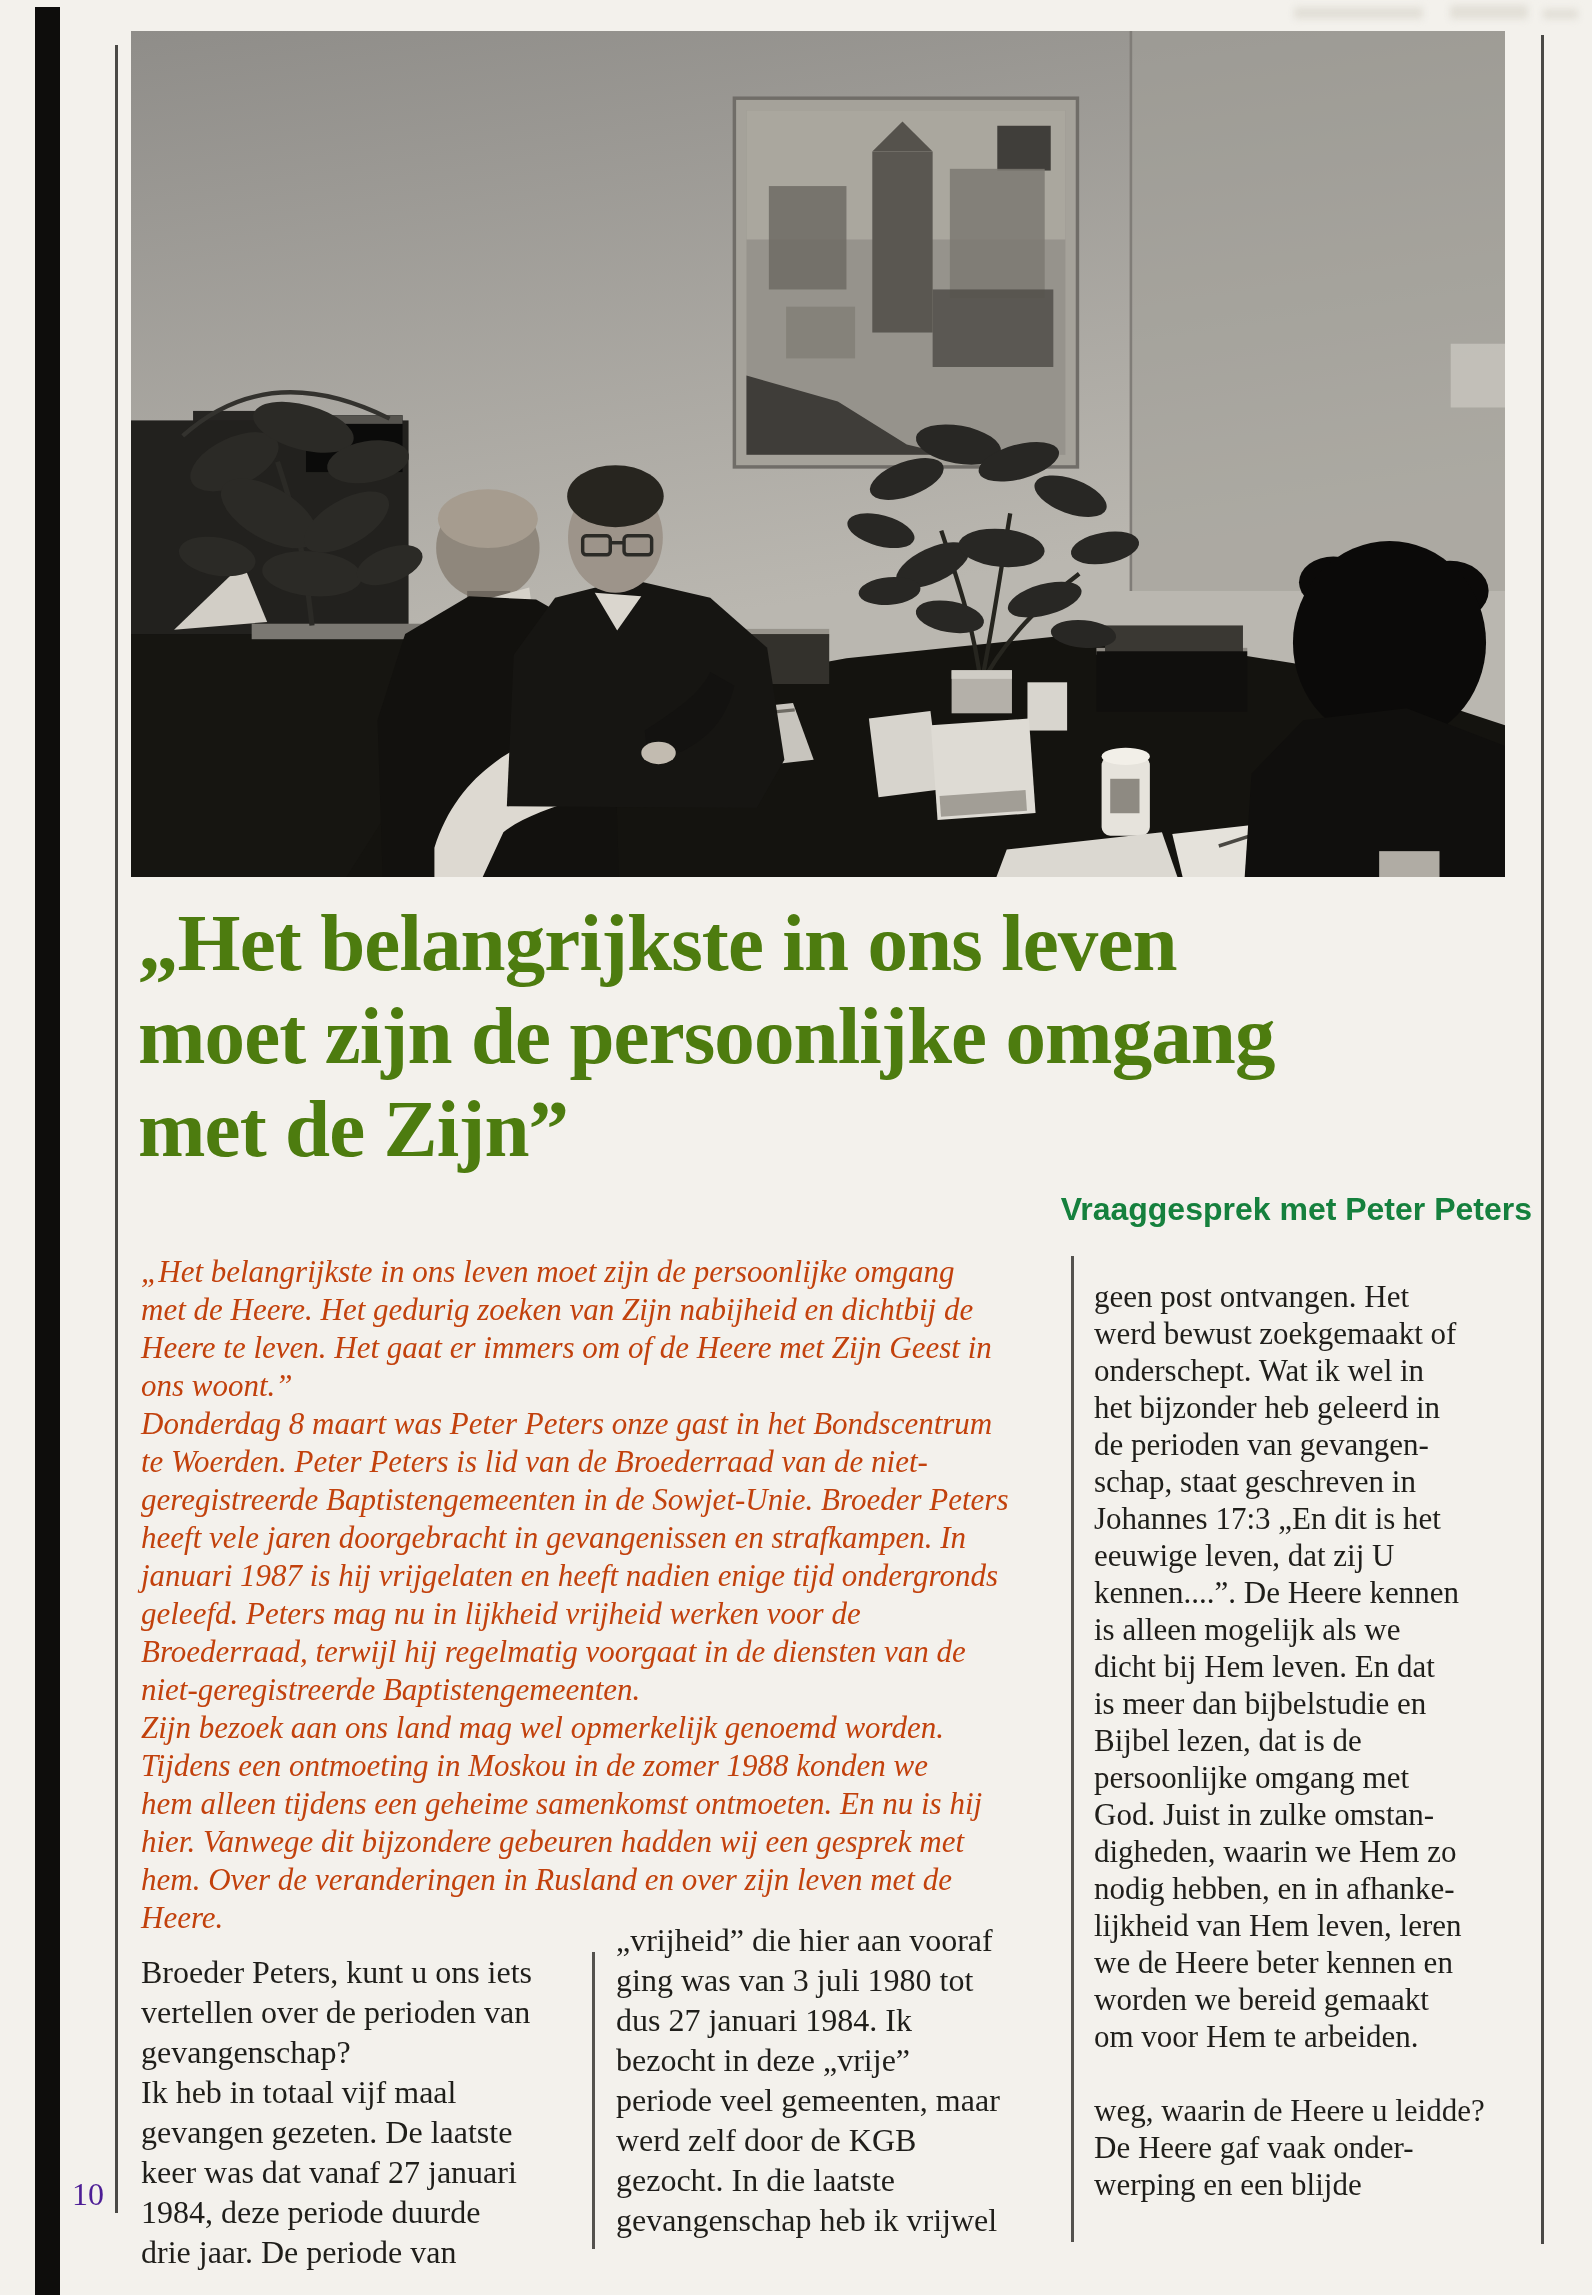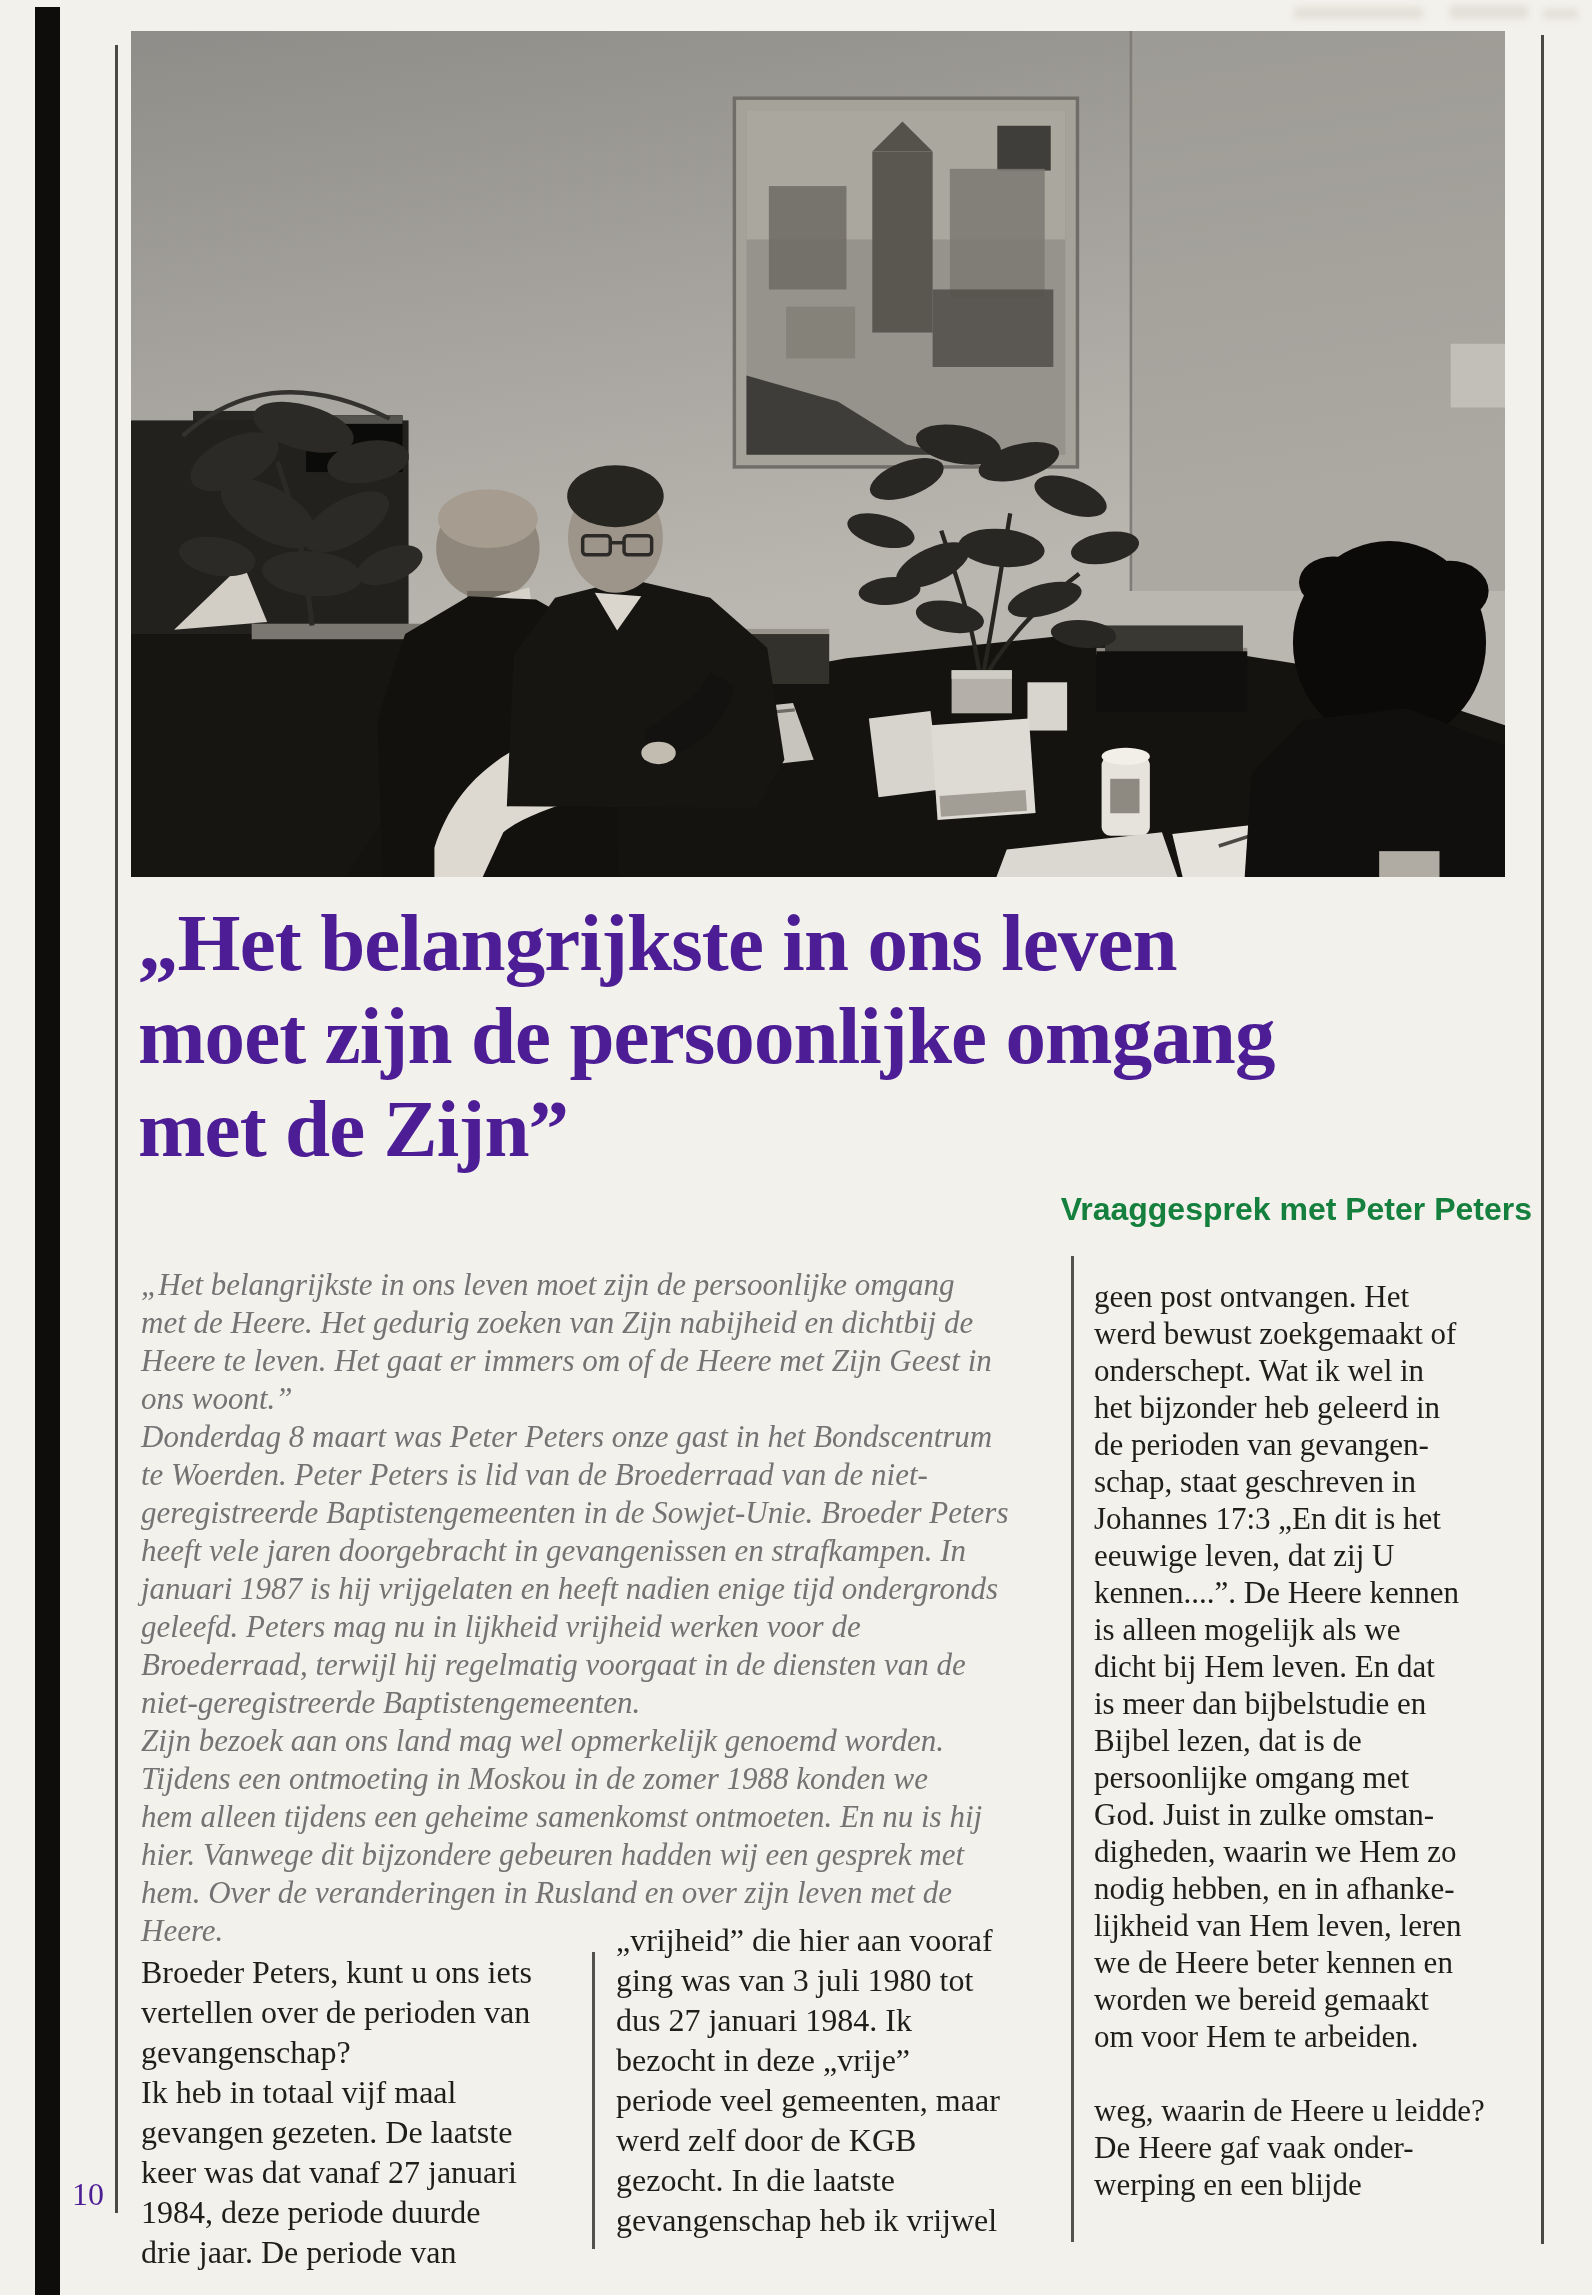--- a/index.html
+++ b/index.html
@@ -9,25 +9,25 @@
   .frame{position:absolute;width:2.6px;background:#4a4946;}
   .frame-left{left:115px;top:45px;height:2168px;}
   .frame-right{left:1541px;top:35px;height:2209px;}
   .ghost{position:absolute;background:#e2dfd7;filter:blur(3.5px);border-radius:2.6px;}
   .g1{left:1294px;top:7px;width:129px;height:12px;}
   .g2{left:1450px;top:5.2px;width:78px;height:14px;}
   .g3{left:1543px;top:8.6px;width:35px;height:10.4px;}
   .photo{position:absolute;left:131px;top:31px;width:1374px;height:846px;margin:0;background:#a5a29c;}
   .photo svg{display:block;width:100%;height:100%;}
   .headline{position:absolute;left:138px;top:897px;margin:0;font-weight:bold;font-size:81px;
-            line-height:93px;letter-spacing:-0.9px;color:#4c1d95;font-family:"Liberation Serif",serif;}
+            line-height:93px;letter-spacing:-0.9px;color:#4d7c0f;font-family:"Liberation Serif",serif;}
   .subtitle{position:absolute;left:777px;top:1191px;width:755px;text-align:right;
             font-family:"Liberation Sans",sans-serif;font-weight:bold;font-size:32px;color:#15803d;}
   .intro{position:absolute;left:141px;top:1253px;font-style:italic;font-size:31px;
-         line-height:38px;color:#737373;margin-top:13px;}
+         line-height:38px;color:#c2410c;}
   .divider{position:absolute;width:2.6px;background:#54524e;}
   .div-col-right{left:1071px;top:1256px;height:986px;}
   .div-qa{left:592px;top:1952px;height:297px;}
   .col{position:absolute;font-size:32px;line-height:40px;color:#1f1e1a;}
   .col .q{}
   .col-left{left:141px;top:1952px;width:436px;}
   .col-middle{left:616px;top:1920px;width:440px;}
   .col-right{left:1094px;top:1278px;width:442px;font-size:31px;line-height:37px;}
   .q2{margin-top:37px;}
   .page-number{position:absolute;left:72px;top:2176px;font-size:32px;color:#4c1d95;}

